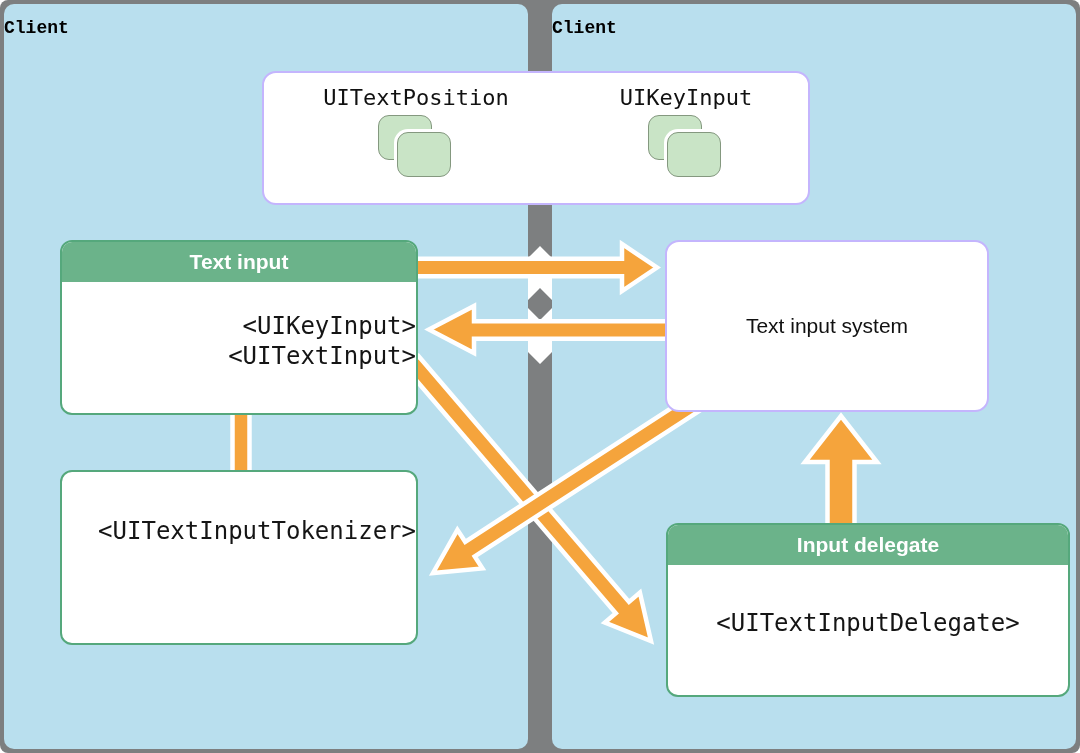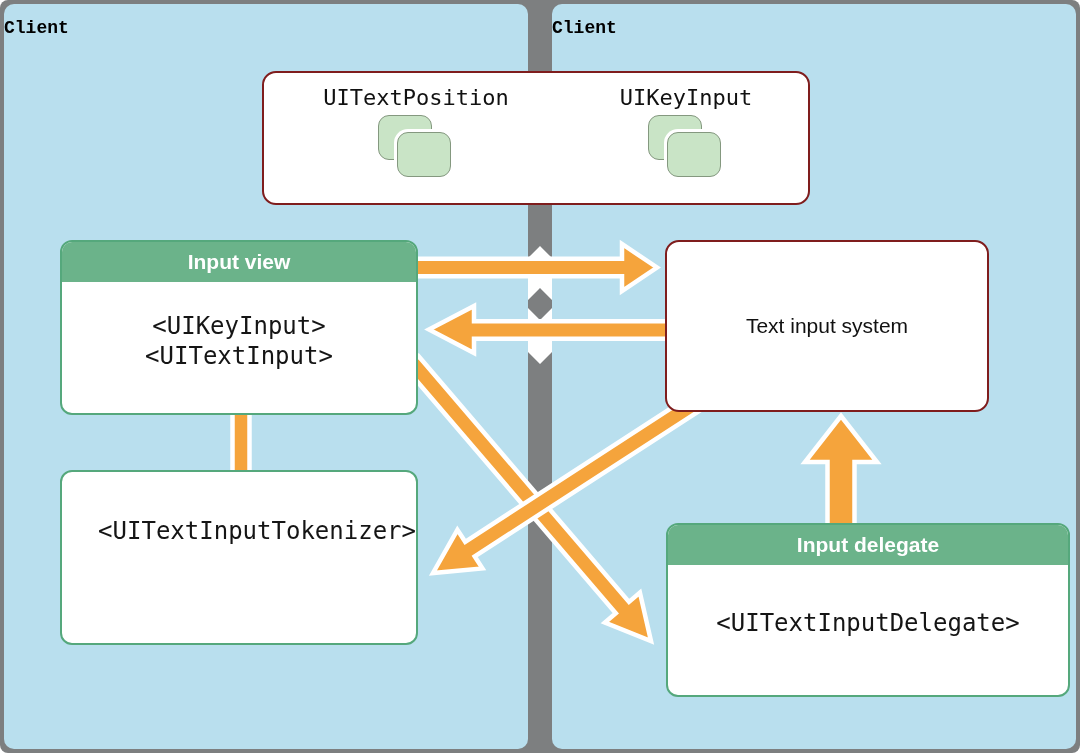--- a/index.html
+++ b/index.html
@@ -12,21 +12,21 @@
   .panel.client{left:4px;width:524px;}
   .panel.system{left:552px;width:524px;}
   .panel-title{
     position:absolute;top:14px;left:0;width:100%;
     font-size:18px;font-weight:bold;color:#000;font-family:Liberation Mono, monospace;
   }
   .divider{position:absolute;left:528px;top:0;width:24px;height:753px;background:#7d7f80;z-index:1;}
   .arrow-layer{position:absolute;left:0;top:0;z-index:2;}
 
   .box{position:absolute;z-index:3;box-sizing:border-box;background:#fff;}
-  .gray-box{border:2px solid #7f1d1d;border-radius:14px;}
+  .gray-box{border:2px solid #c4b5fd;border-radius:14px;}
   .green-box{border:2px solid #55a87c;border-radius:12px;overflow:hidden;}
   .box-header{
     height:40px;line-height:40px;background:#6bb38a;text-align:center;
     color:#fff;font-size:21px;font-weight:bold;
   }
   .box-body{
     display:flex;flex-direction:column;align-items:center;justify-content:center;
     font-family:"DejaVu Sans Mono",monospace;font-size:24px;color:#151515;line-height:30px;
   }
   .top-box{left:262px;top:71px;width:548px;height:134px;}
@@ -34,21 +34,21 @@
   .proto-col.c1{left:42px;}
   .proto-col.c2{left:312px;}
   .proto-label{font-family:"DejaVu Sans Mono",monospace;font-size:22px;color:#111;}
   .icon-pair{position:relative;width:76px;height:66px;margin:5px auto 0 auto;}
   .sq{position:absolute;width:54px;height:45px;border-radius:11px;
       background:#c9e4c6;border:1.5px solid #84987f;box-sizing:border-box;}
   .sq.back{left:0;top:0;}
   .sq.front{left:19px;top:17px;box-shadow:0 0 0 3px #fff;}
 
   .text-view{left:60px;top:240px;width:358px;height:175px;}
-  .text-view .box-body{height:117px;padding-bottom:12px;}
+  .text-view .box-body{height:117px;padding-bottom:12px;align-items:flex-end;}
   .tokenizer{left:60px;top:470px;width:358px;height:175px;}
   .tokenizer .box-body{height:117px;padding-bottom:28px;align-items:flex-end;}
   .input-delegate{left:666px;top:523px;width:404px;height:174px;}
   .input-delegate .box-body{height:116px;padding-bottom:10px;}
   .tis-box{left:665px;top:240px;width:324px;height:172px;
     display:flex;align-items:center;justify-content:center;
     font-size:21px;color:#111;}
 </style>
 </head>
 <body>
@@ -93,21 +93,21 @@
     <div class="proto-col c2">
       <div class="proto-label">UIKeyInput</div>
       <div class="icon-pair">
         <div class="sq back"></div>
         <div class="sq front"></div>
       </div>
     </div>
   </div>
 
   <div class="box green-box text-view">
-    <div class="box-header">Input view</div>
+    <div class="box-header">Text input</div>
     <div class="box-body">
       <span>&lt;UIKeyInput&gt;</span>
       <span>&lt;UITextInput&gt;</span>
     </div>
   </div>
 
   <div class="box gray-box tis-box">
     <span>Text input system</span>
   </div>
 

